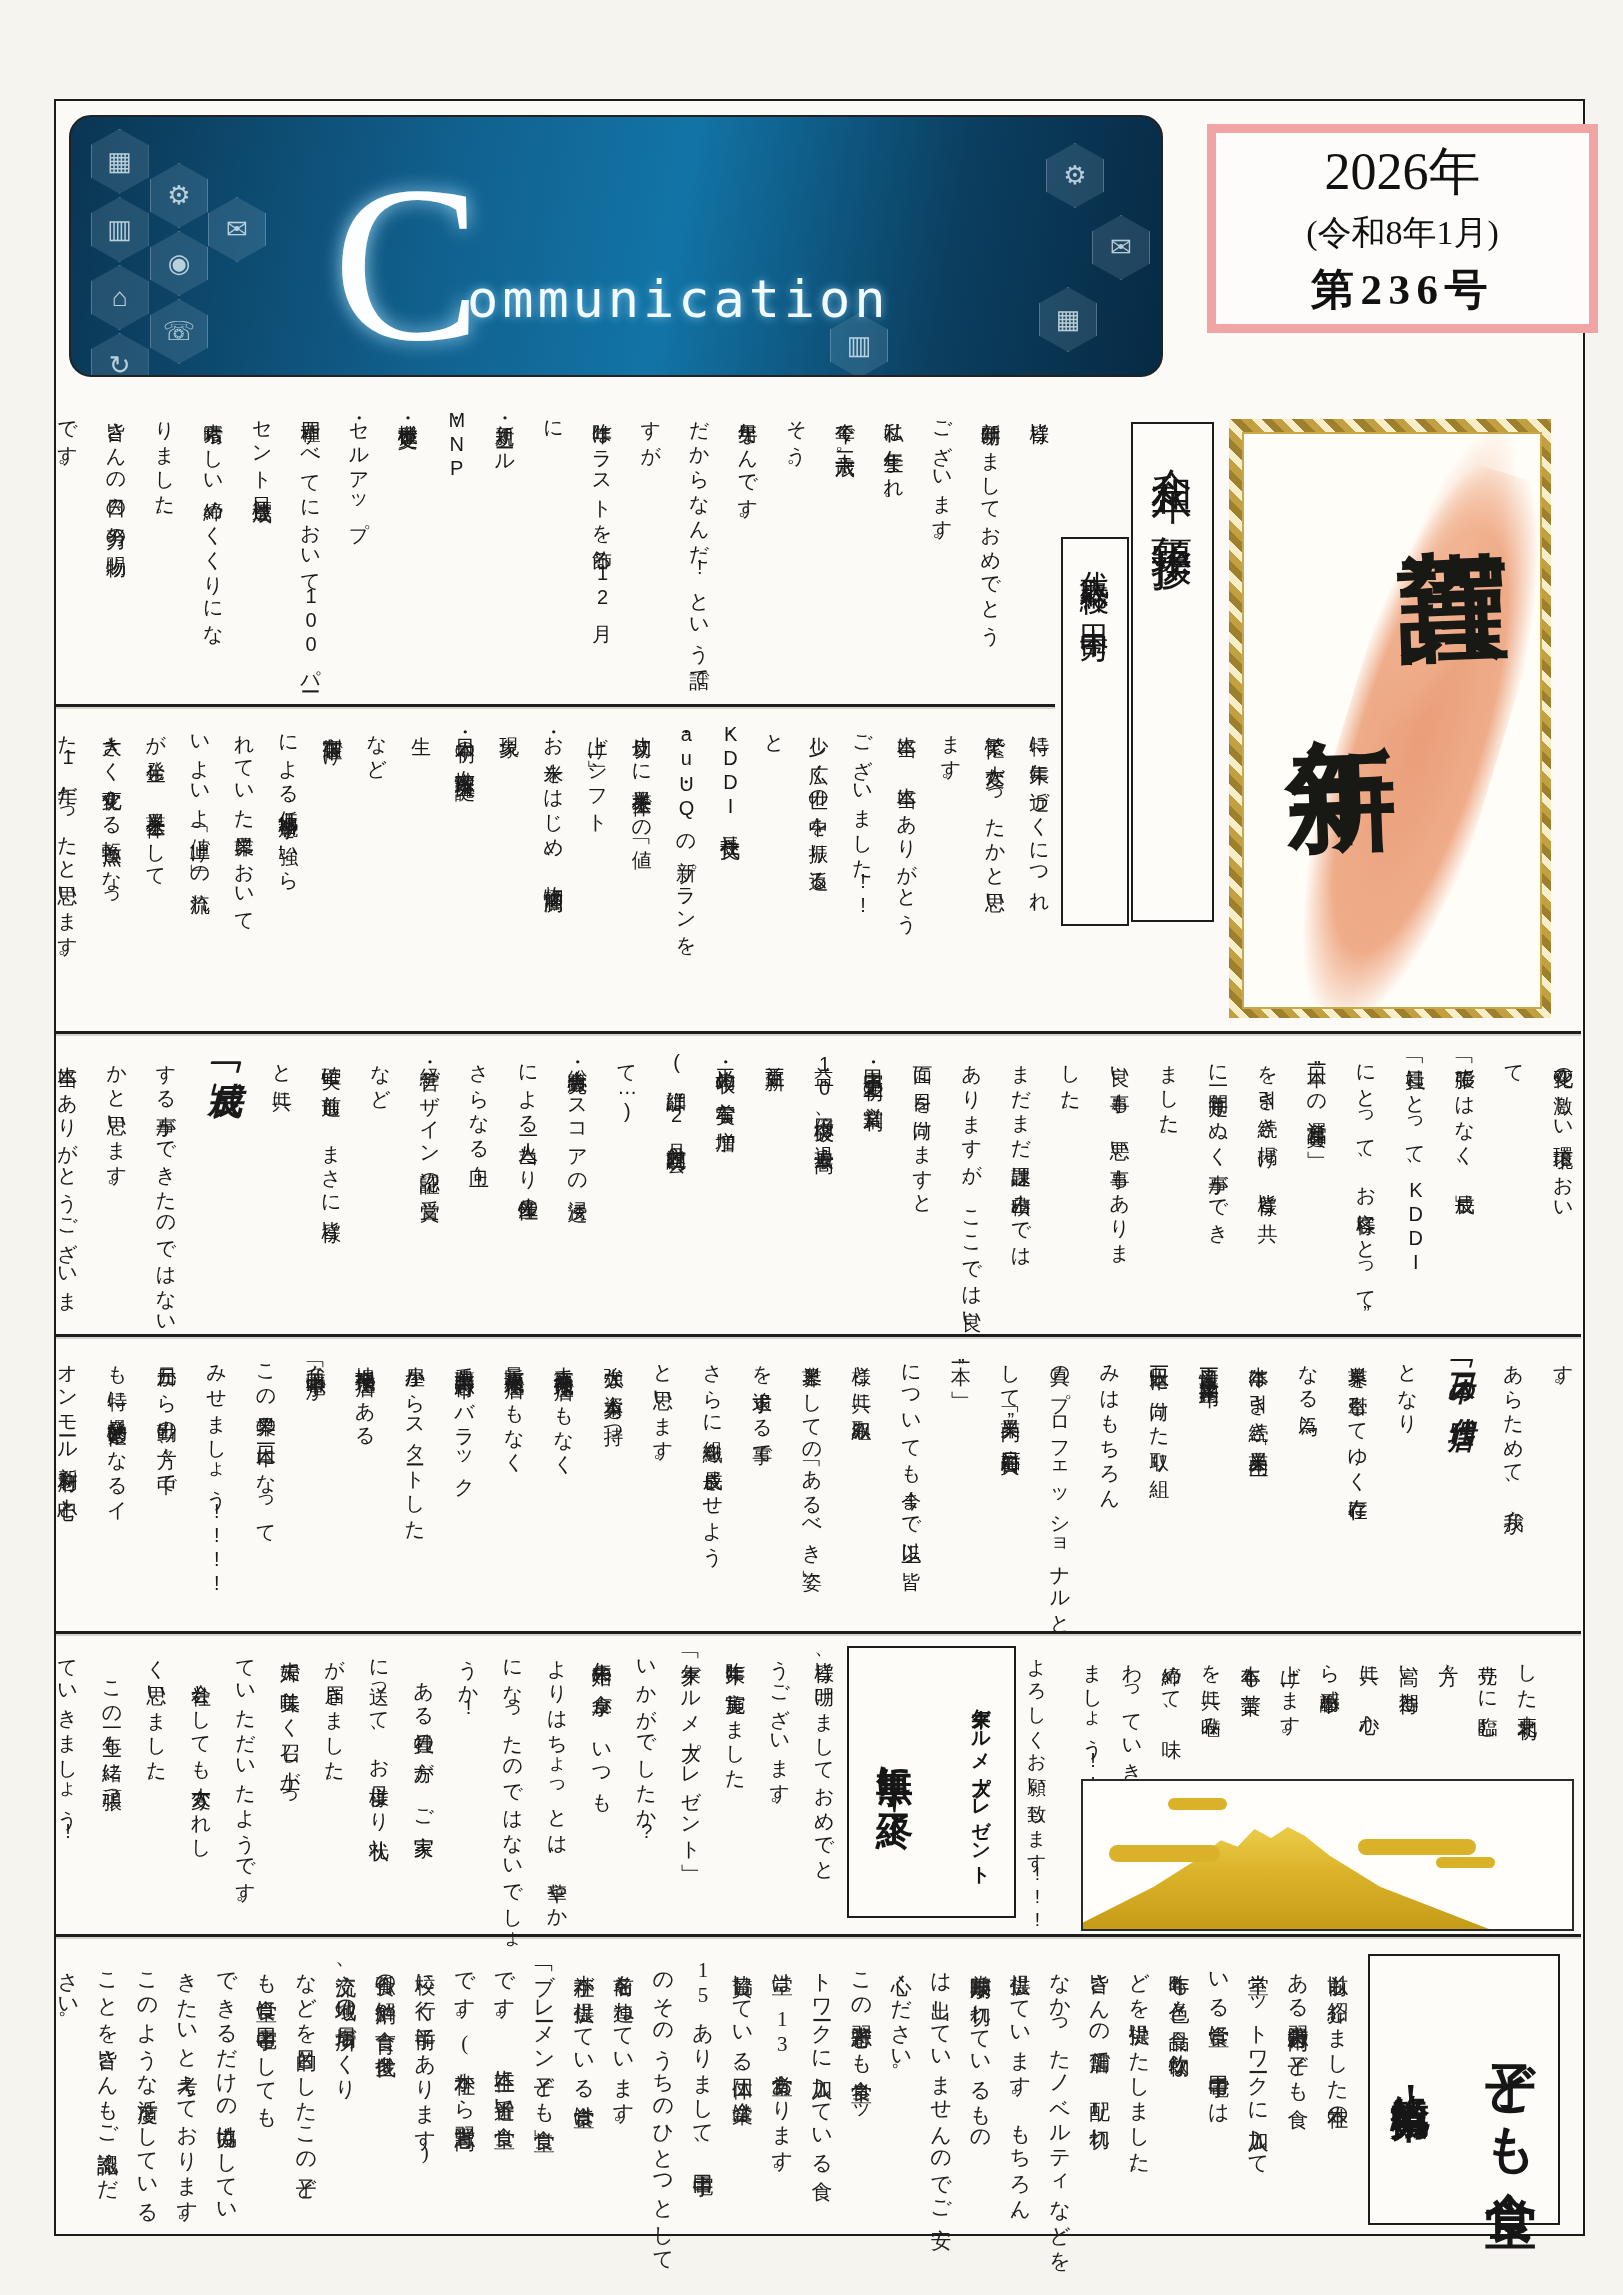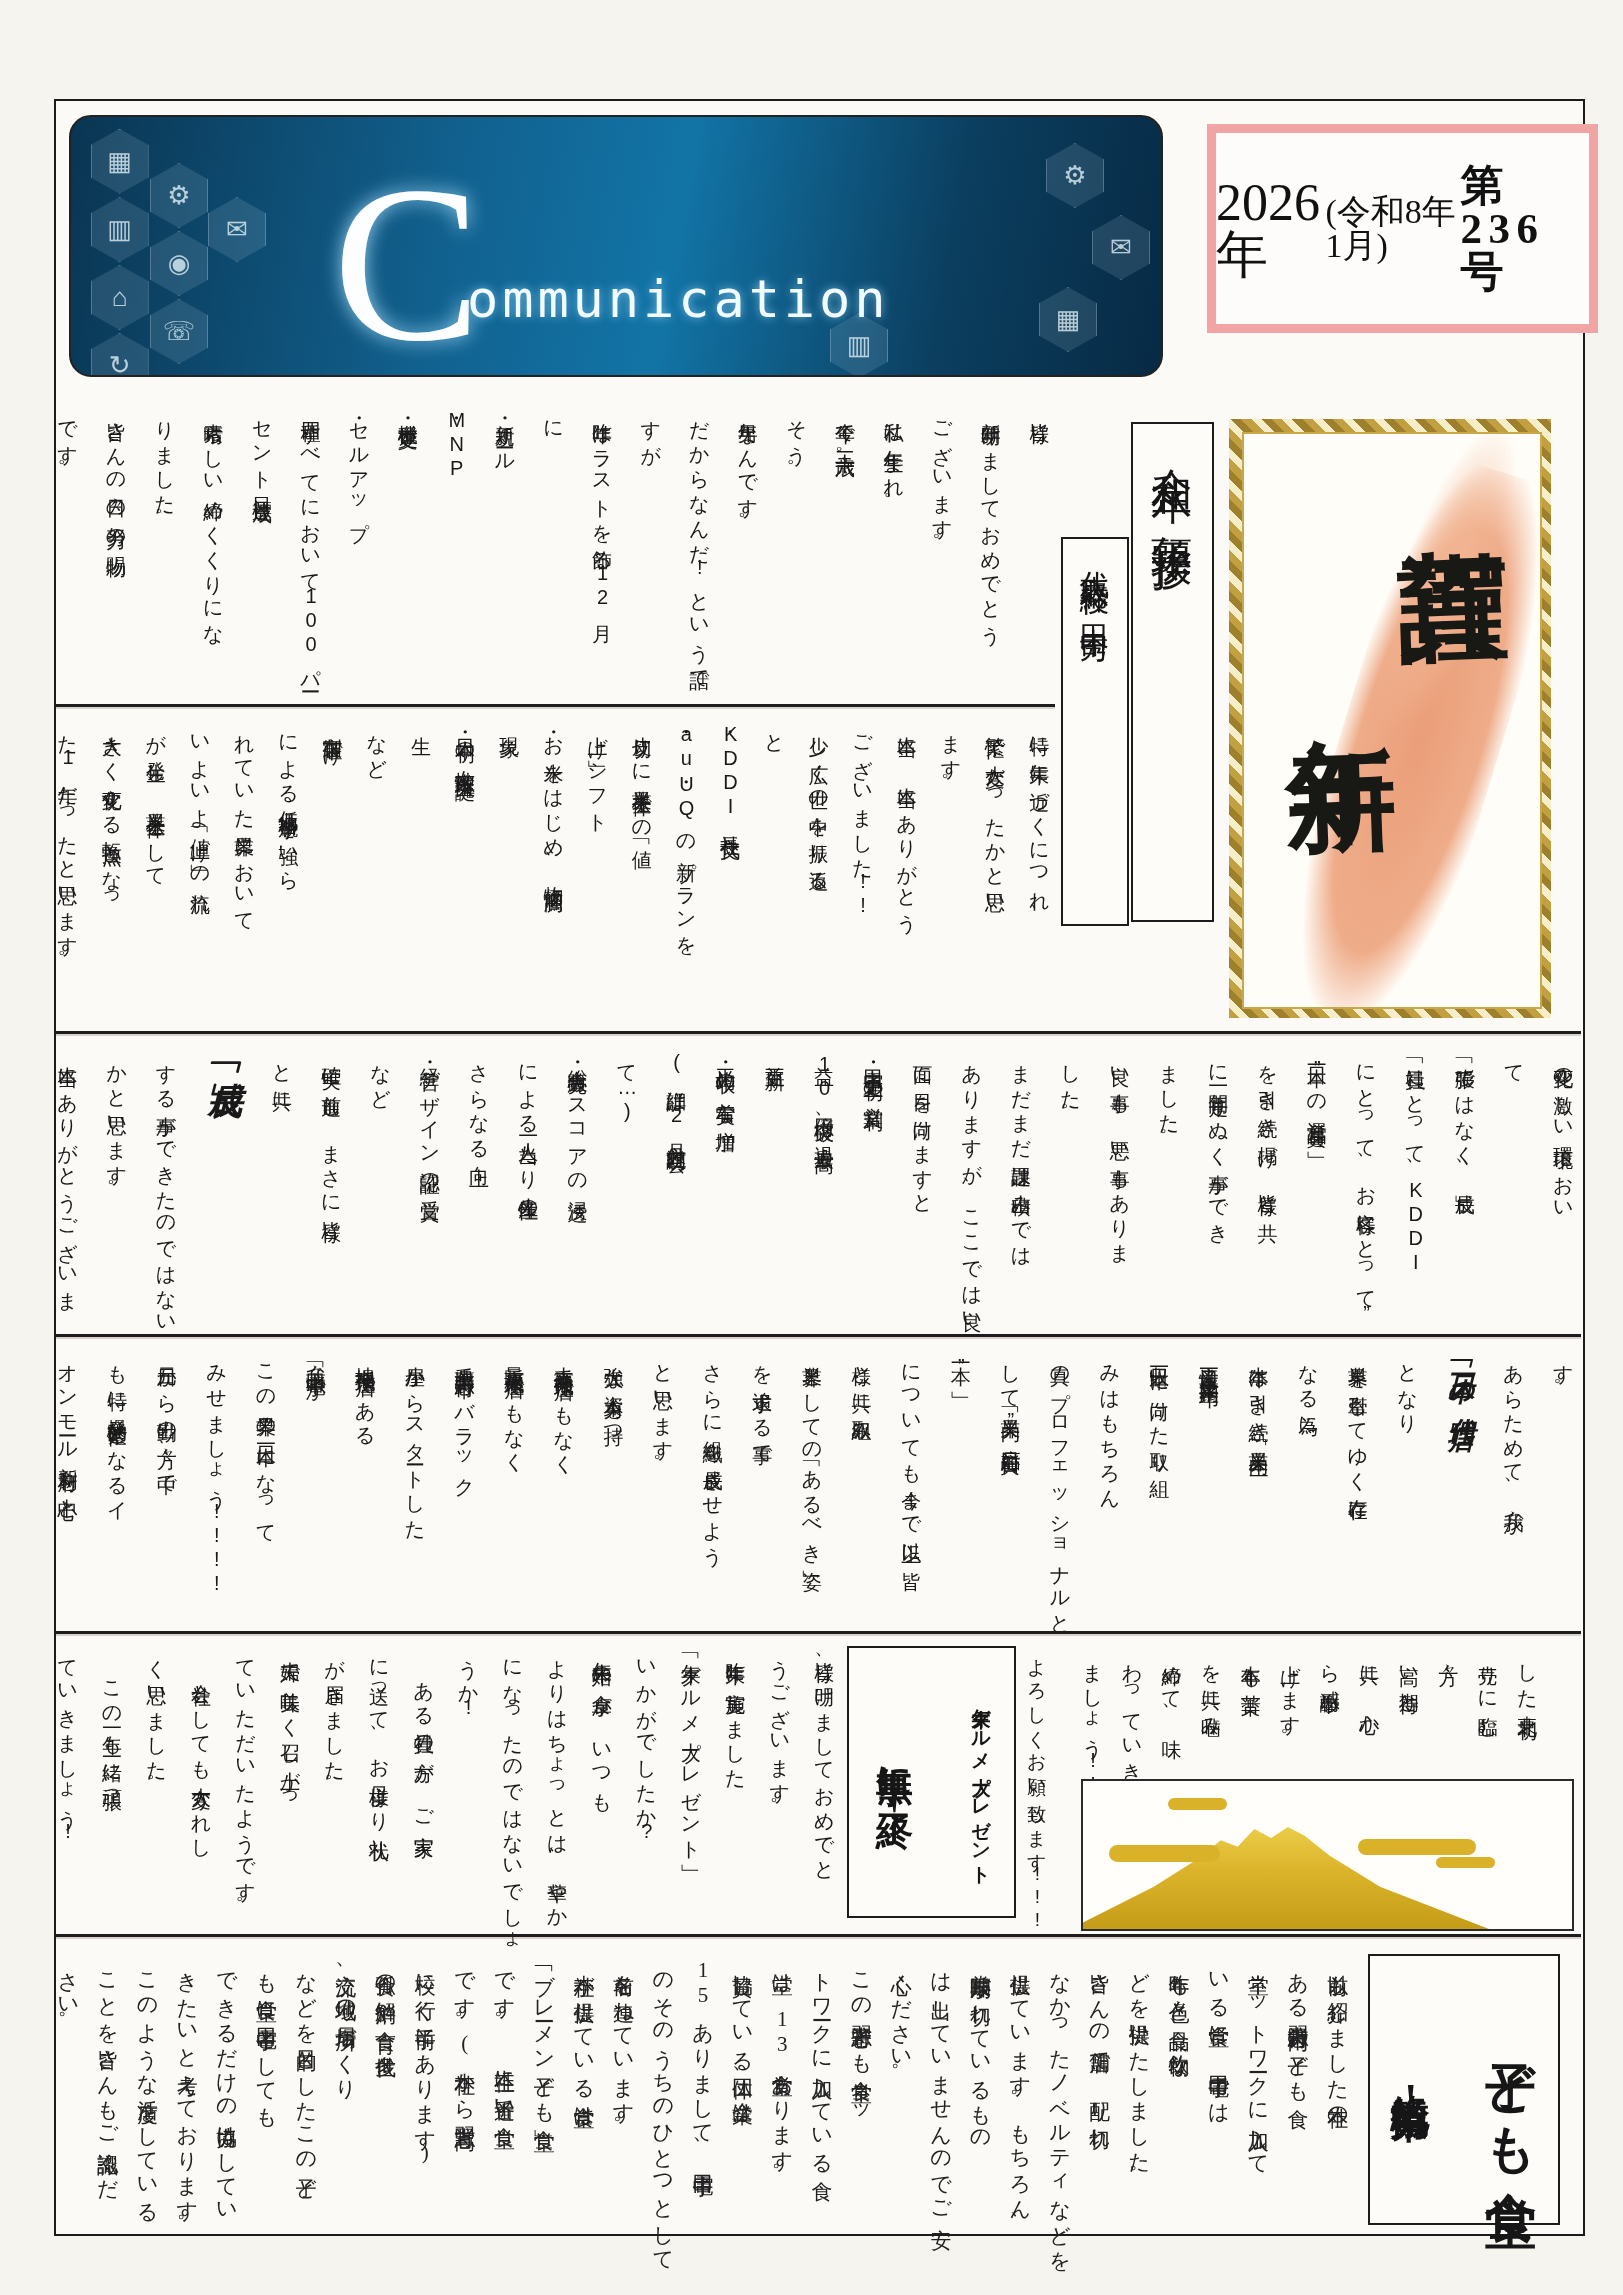--- a/index.html
+++ b/index.html
@@ -7,21 +7,21 @@
   .abs{position:absolute;}
   #page-border{left:54px;top:99px;width:1527px;height:2133px;border:2.6px solid #1b1b1b;background:#fbfaf6;}
   .divider{height:2.6px;background:#1d1d1d;box-shadow:0 2px 0 rgba(120,90,80,.25);}
   
   #banner-card{left:69px;top:115px;width:1090px;height:258px;border:2px solid #222;border-radius:22px;overflow:hidden;background:linear-gradient(100deg,#0a3552 0%,#11618f 35%,#1274a6 55%,#0b3e5f 80%,#072a44 100%);}
   .hexicon{position:absolute;width:56px;height:63px;clip-path:polygon(50% 0,100% 25%,100% 75%,50% 100%,0 75%,0 25%);background:rgba(210,235,250,.13);border:0.7px solid rgba(220,240,255,.25);color:rgba(235,250,255,.75);font-size:26px;display:flex;align-items:center;justify-content:center;}
   .big-c{position:absolute;left:262px;top:42px;font-family:"Liberation Serif",serif;font-size:222px;line-height:.95;color:#fdfeff;text-shadow:0 0 19.6px rgba(170,225,255,.9);}
   .tnk{position:absolute;left:458px;top:62px;font-family:"Liberation Serif",serif;font-weight:bold;font-size:99px;letter-spacing:22px;color:#ffffff;text-shadow:0 0 18.3px rgba(160,220,255,.95),0 0 3.9px #fff;}
   .commu{position:absolute;left:396px;top:152px;font-family:"DejaVu Sans Mono",monospace;font-size:52px;letter-spacing:3.9px;color:#f2fbff;text-shadow:0 0 9.2px rgba(150,215,250,.8);}
   
-  #issue-box{left:1207px;top:124px;width:373px;height:191px;border:9.2px solid #f0a4a4;background:#fdfcfa;display:flex;align-items:center;justify-content:center;gap:0;font-family:"Liberation Serif",serif;color:#111;}
+  #issue-box{left:1207px;top:124px;width:373px;height:191px;border:9.2px solid #f0a4a4;background:#fdfcfa;display:flex;flex-direction:column;align-items:center;justify-content:center;gap:18px;font-family:"Liberation Serif",serif;color:#111;}
   #issue-year{font-size:52px;line-height:1;}
   #issue-era{font-size:34px;line-height:1;}
   #issue-number{font-size:43px;line-height:1;letter-spacing:6.5px;font-weight:bold;}
   
   .vcols{display:flex;flex-direction:row-reverse;justify-content:space-between;align-items:flex-start;}
   .vcol{writing-mode:vertical-rl;text-orientation:upright;margin:0;font-family:"Liberation Sans",sans-serif;font-size:20px;letter-spacing:2px;line-height:1.15;color:#1a1a1a;white-space:nowrap;}
   .vcol.serifcol{font-family:"Liberation Serif",serif;font-size:21px;letter-spacing:1.3px;color:#222;}
   .vcol.brush{font-family:"Liberation Serif",serif;font-style:italic;font-weight:bold;font-size:26px;letter-spacing:3.3px;}
   .vcol.brush.big{font-size:35px;}
   .vtitle{writing-mode:vertical-rl;text-orientation:upright;font-family:"Liberation Serif",serif;color:#161616;margin:0 auto;}

